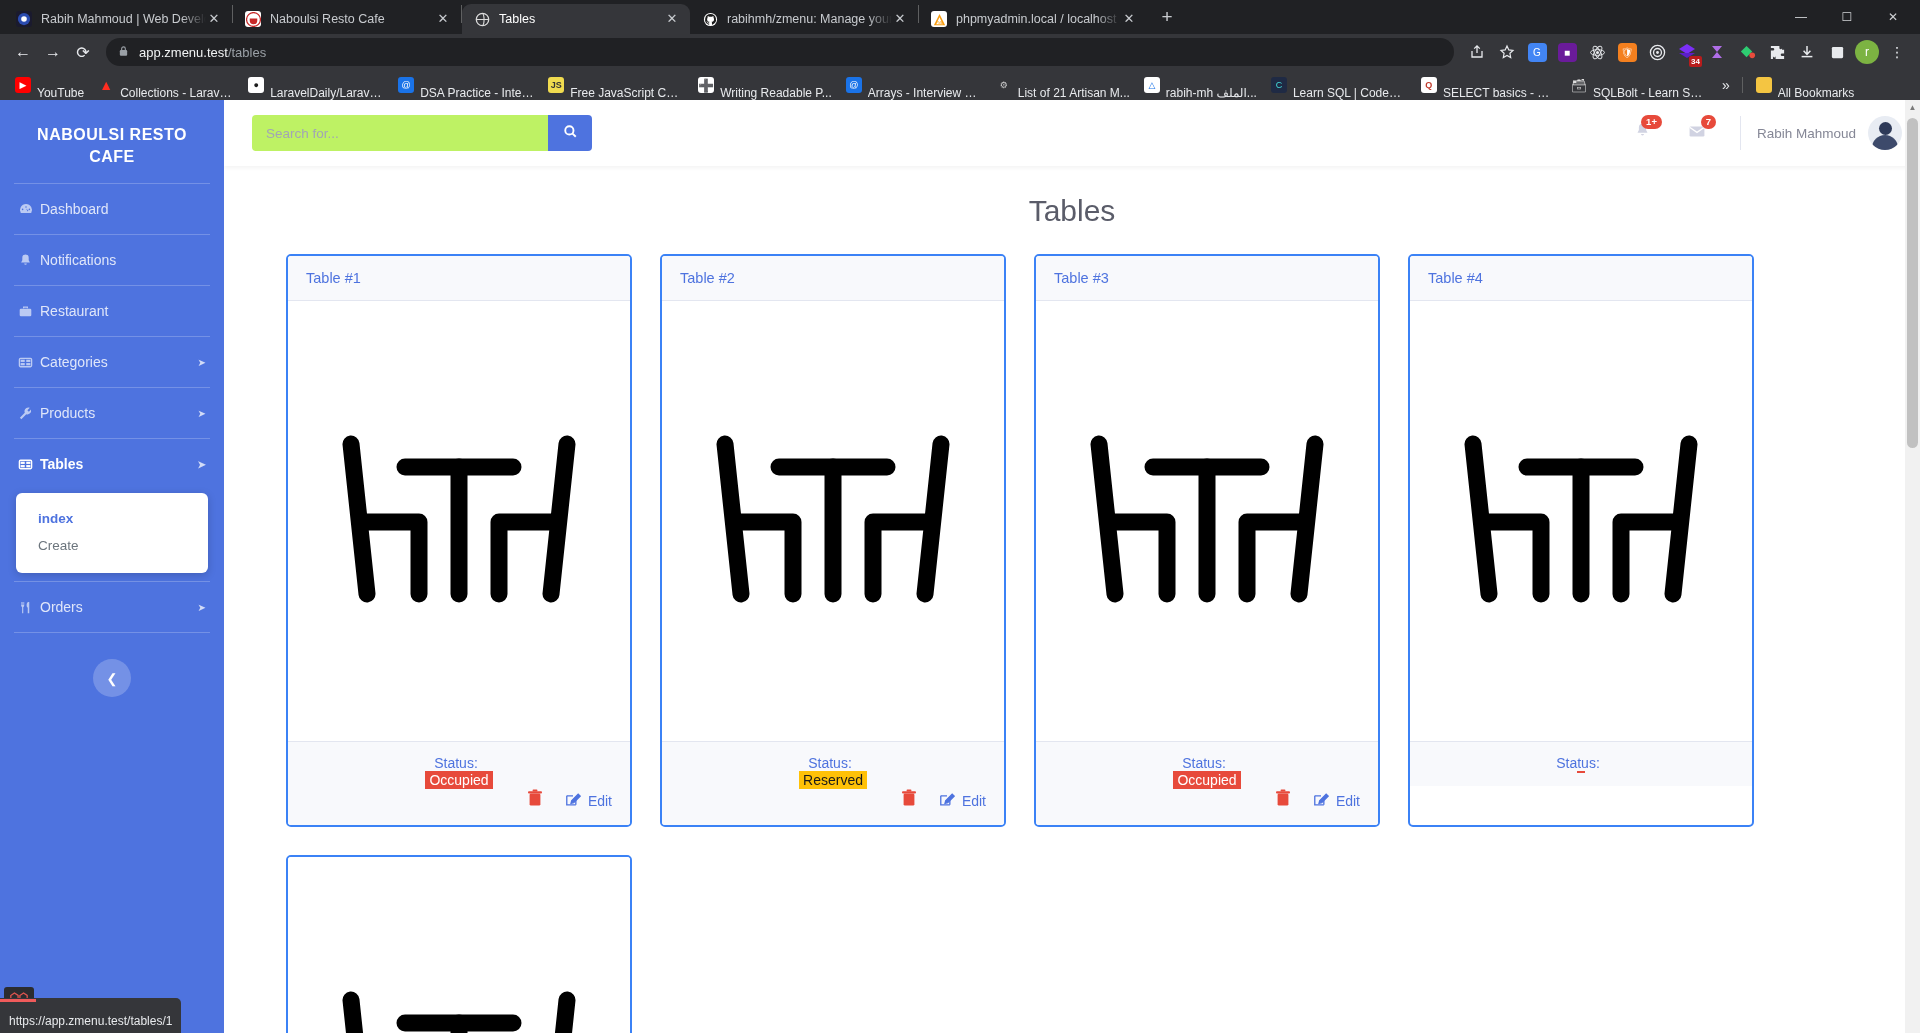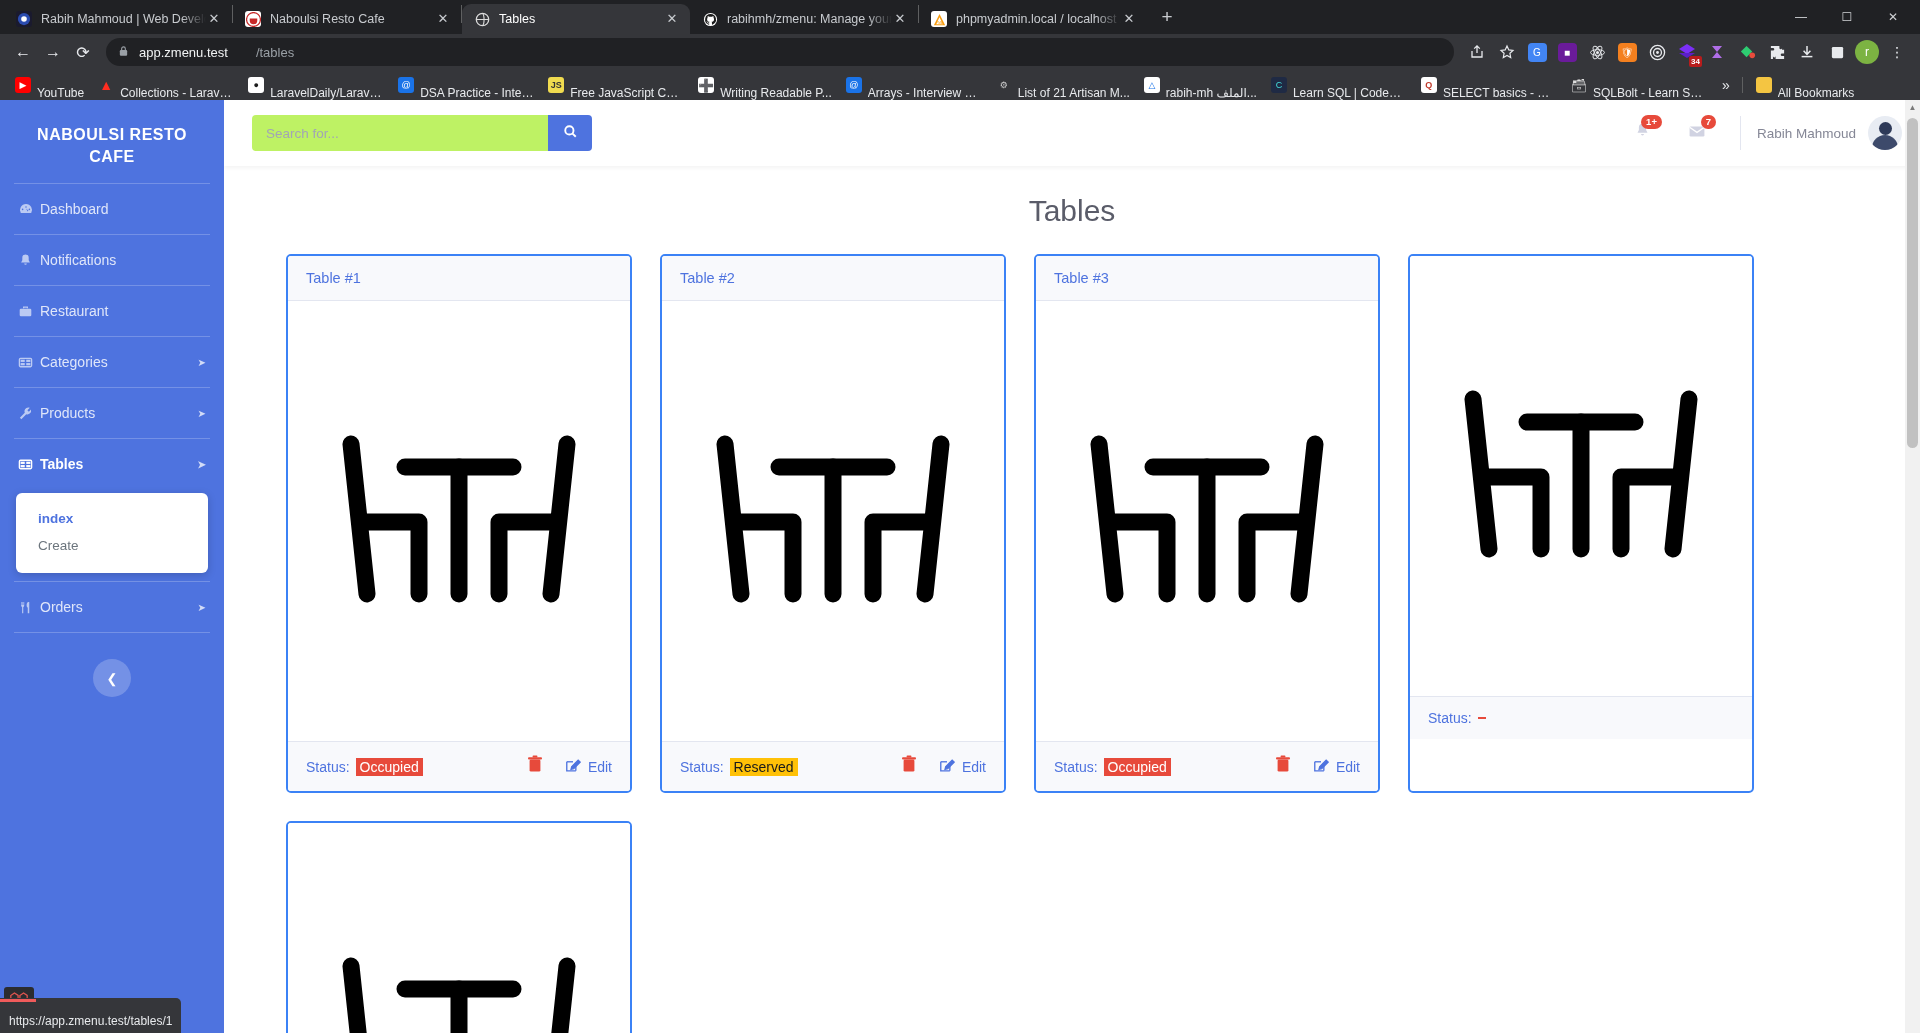--- a/index.html
+++ b/index.html
@@ -44,21 +44,21 @@
     padding: 0 8px; flex: none;
   }
   .navbtn { width: 30px; height: 30px; display: flex; align-items: center; justify-content: center; color: #e8eaed; font-size: 16px; flex: none; }
   .omnibox {
     flex: 1; height: 28px; background: #202124; border-radius: 14px;
     display: flex; align-items: center; padding: 0 12px; margin: 0 8px;
     color: #e8eaed; font-size: 13px; min-width: 0;
   }
   .omnibox .lock { margin-right: 10px; font-size: 11px; color: #9aa0a6; }
   .url-host { color: #f1f3f4; }
-  .url-path { color: #9aa0a6; margin-left: 28px; }
+  .url-path { color: #9aa0a6; }
   .tb-right { display: flex; align-items: center; flex: none; }
   .tb-ico { width: 28px; height: 28px; display: flex; align-items: center; justify-content: center; margin: 0 1px; color: #e8eaed; font-size: 14px; position: relative; flex: none; }
   .ext { width: 19px; height: 19px; border-radius: 4px; display: flex; align-items: center; justify-content: center; font-size: 10px; color: #fff; }
   .avatar-chip { width: 24px; height: 24px; border-radius: 50%; background: #7cb342; color: #fff; font-size: 12px; display: flex; align-items: center; justify-content: center; }
 
   .bookmarks {
     height: 30px; background: #35363a; display: flex; align-items: center;
     padding: 0 8px; flex: none; color: #e8eaed; font-size: 12px; overflow: hidden;
   }
   .bm { display: flex; align-items: center; padding: 0 7px; height: 24px; flex: none; white-space: nowrap; max-width: 150px; }
@@ -133,21 +133,21 @@
 
   .cards { display: flex; flex-wrap: wrap; gap: 28px; padding: 0 62px; justify-content: flex-start; }
   .card {
     width: 346px; background: #fff; border: 2px solid #3b82f6; border-radius: 5px;
     overflow: hidden; flex: none;
   }
   .card-head { background: #f8f9fc; border-bottom: 1px solid #e3e6f0; padding: 14px 18px; font-size: 14.5px; color: #4e73df; }
   .card-body { height: 440px; display: flex; align-items: center; justify-content: center; background: #fff; }
   .card-foot {
     background: #f8f9fc; border-top: 1px solid #e3e6f0; padding: 13px 18px;
-    display: flex; align-items: center; font-size: 14px; color: #4e73df;
+    display: flex; align-items: center; font-size: 14px; color: #4e73df; flex-direction: column;
   }
   .statuslabel { color: #4e73df; margin-right: 6px; }
   .chip { padding: 1px 4px; font-size: 14px; }
   .chip.occupied { background: #e74a3b; color: #fff; }
   .chip.reserved { background: #ffc107; color: #1a1a1a; }
   .foot-actions { margin-left: auto; display: flex; align-items: center; gap: 22px; }
   .del-ico { color: #e74a3b; font-size: 17px; }
   .edit-link { color: #4e73df; display: flex; align-items: center; gap: 7px; font-size: 14px; text-decoration: none; }
 
   .scrollbar { position: absolute; right: 0; top: 0; width: 15px; height: 100%; background: #f1f1f1; }
@@ -641,20 +641,21 @@
                         <path d="M7.6 10.8 14.8 3.6l2.2 2.2-7.2 7.2-3 .8z" fill="#4e73df"></path>
                       </svg>
                   </span>
                   <span>Edit</span>
                 </a>
               </span>
             </div>
           </div>
 
           <div class="card">
+            <div class="card-head">Table #4</div>
             <div class="card-body">
               <span>
                 <svg width="252" height="170" viewBox="0 0 252 170" fill="none" stroke="#000" stroke-width="17" stroke-linecap="round" stroke-linejoin="round">
                   <path d="M18 10 L34 160"></path>
                     <path d="M34 88 H86 V160"></path>
                   <path d="M234 10 L218 160"></path>
                     <path d="M218 88 H166 V160"></path>
                   <path d="M72 33 H180"></path>
                     <path d="M126 33 V160"></path>
                 </svg>

